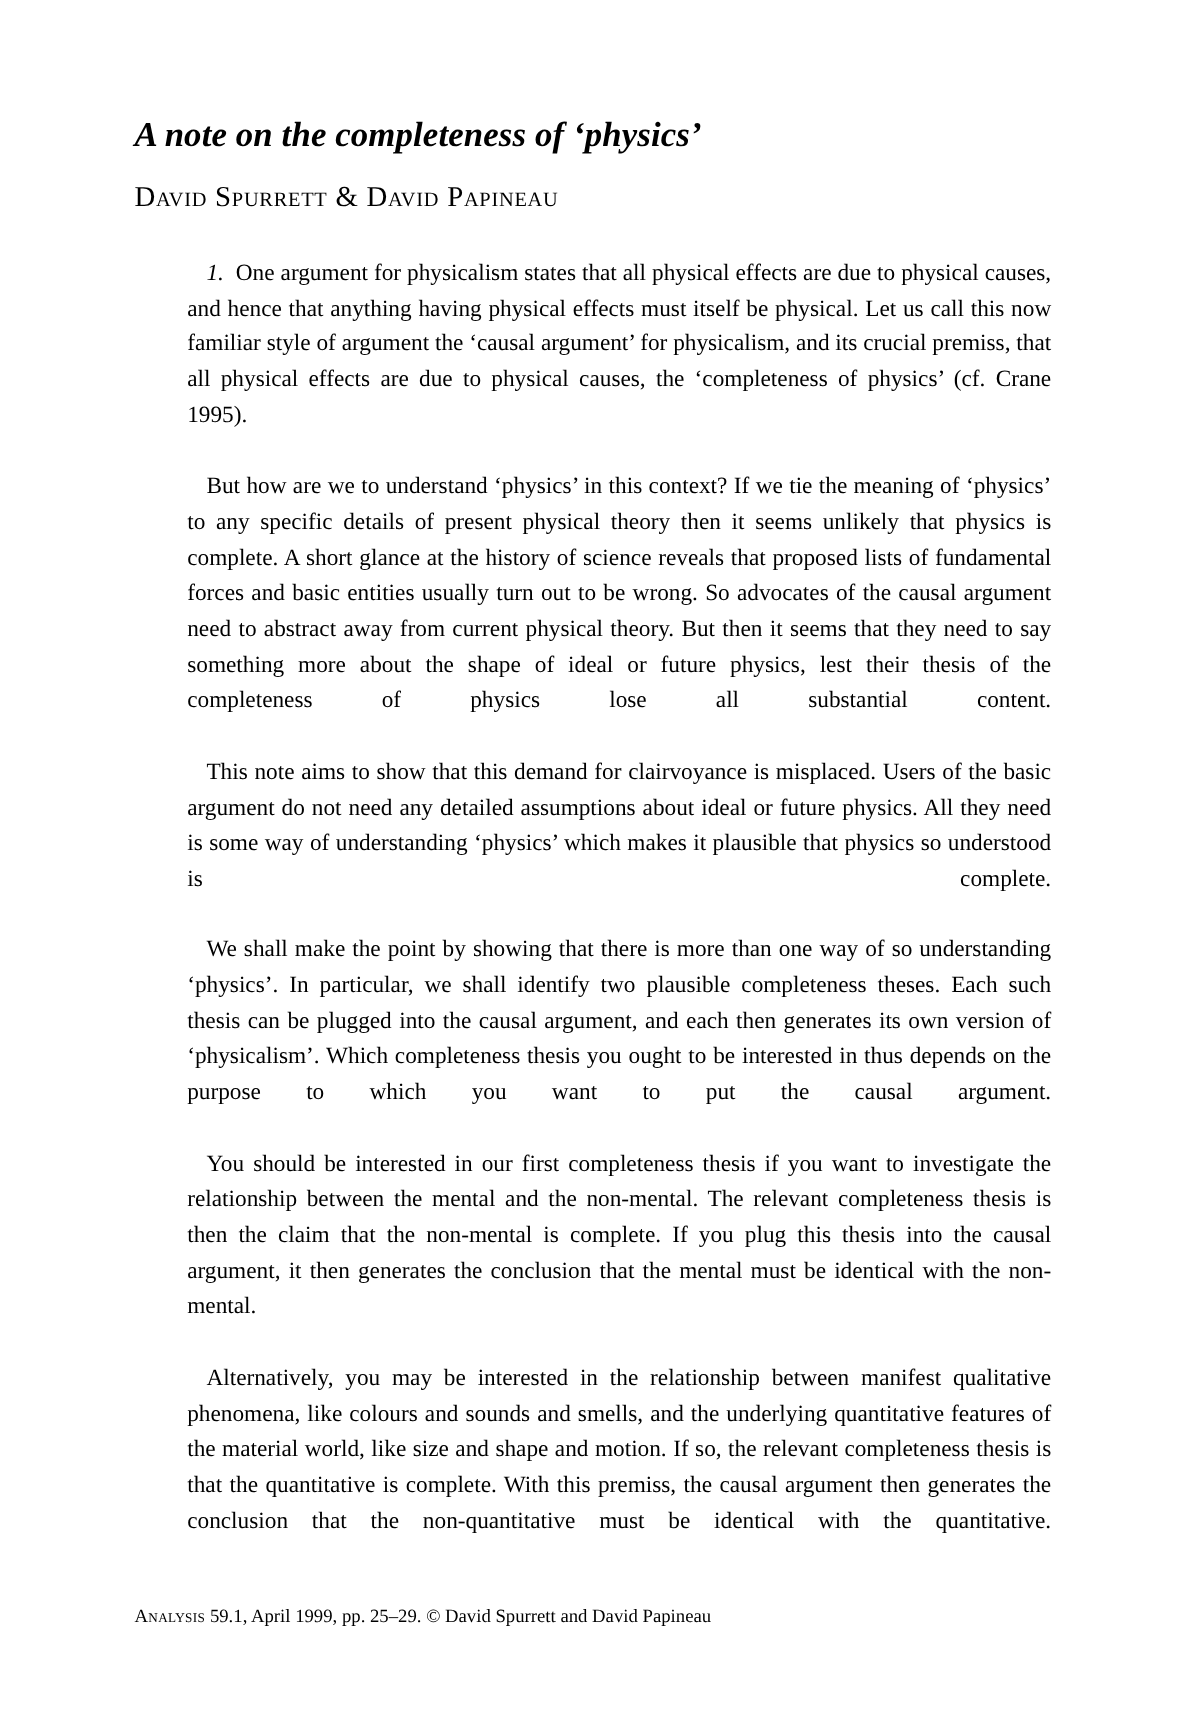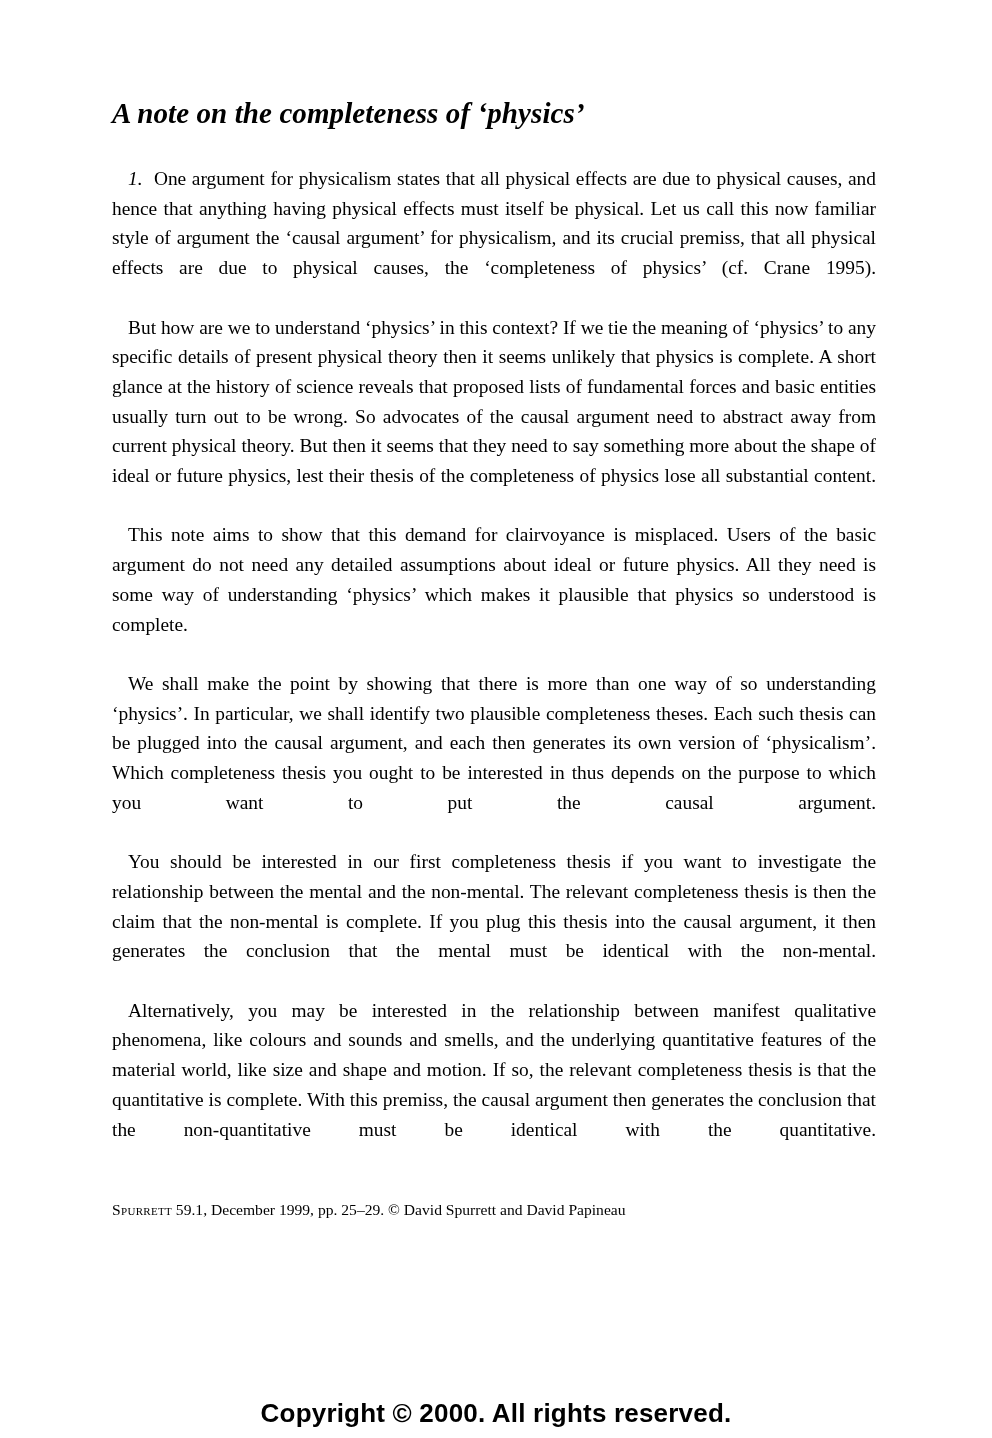--- a/index.html
+++ b/index.html
@@ -56,20 +56,21 @@
     letter-spacing: 0.6px;
     margin: 0;
     padding-top: 21px;
     color: #000;
     white-space: nowrap;
   }
 
   
   .body-block {
     padding-top: 34px;
+    margin-left: 44px;
   }
 
   p.para {
     margin: 0;
     font-size: 19.4px;
     line-height: 29.7px;
     text-align: justify;
     text-justify: inter-word;
     hyphens: manual;
     color: #000;
@@ -124,39 +125,37 @@
 </style>
 </head>
 <body>
 
 <div class="page">
 
   <div class="content">
 
     <h1 class="article-title">A note on the completeness of ‘physics’</h1>
 
+    <div class="authors">David Spurrett &amp; David Papineau</div>
 
     <div class="body-block">
 
       <p class="para indent"><span class="section-num">1.</span>&nbsp; <span>One argument for physicalism states that all physical effects are due to physical causes, and hence that anything having physical effects must itself be physical. Let us call this now familiar style of argument the ‘causal argument’ for physicalism, and its crucial premiss, that all physical effects are due to physical causes, the ‘completeness of physics’ (cf. Crane 1995).</span></p>
 
       <p class="para indent">But how are we to understand ‘physics’ in this context? If we tie the meaning of ‘physics’ to any specific details of present physical theory then it seems unlikely that physics is complete. A short glance at the history of science reveals that proposed lists of fundamental forces and basic entities usually turn out to be wrong. So advocates of the causal argument need to abstract away from current physical theory. But then it seems that they need to say something more about the shape of ideal or future physics, lest their thesis of the completeness of physics lose all substantial content.</p>
 
       <p class="para indent">This note aims to show that this demand for clairvoyance is misplaced. Users of the basic argument do not need any detailed assumptions about ideal or future physics. All they need is some way of understanding ‘physics’ which makes it plausible that physics so understood is complete.</p>
 
       <p class="para indent">We shall make the point by showing that there is more than one way of so understanding ‘physics’. In particular, we shall identify two plausible completeness theses. Each such thesis can be plugged into the causal argument, and each then generates its own version of ‘physicalism’. Which completeness thesis you ought to be interested in thus depends on the purpose to which you want to put the causal argument.</p>
 
       <p class="para indent">You should be interested in our first completeness thesis if you want to investigate the relationship between the mental and the non-mental. The relevant completeness thesis is then the claim that the non-mental is complete. If you plug this thesis into the causal argument, it then generates the conclusion that the mental must be identical with the non-mental.</p>
 
       <p class="para indent">Alternatively, you may be interested in the relationship between manifest qualitative phenomena, like colours and sounds and smells, and the underlying quantitative features of the material world, like size and shape and motion. If so, the relevant completeness thesis is that the quantitative is complete. With this premiss, the causal argument then generates the conclusion that the non-quantitative must be identical with the quantitative.</p>
 
 
     </div>
 
-    <div class="citation"><span class="journal">Spurrett</span><span> 59.1, December 1999, pp. 25–29. © David Spurrett and David Papineau</span></div>
+    <div class="citation"><span class="journal">Analysis</span><span> 59.1, April 1999, pp. 25–29. © David Spurrett and David Papineau</span></div>
 
   </div>
 
-  <div class="copyright-bar">
-    <span class="copyright-text">Copyright © 2000. All rights reserved.</span>
-  </div>
 
 </div>
 
 </body></html>

